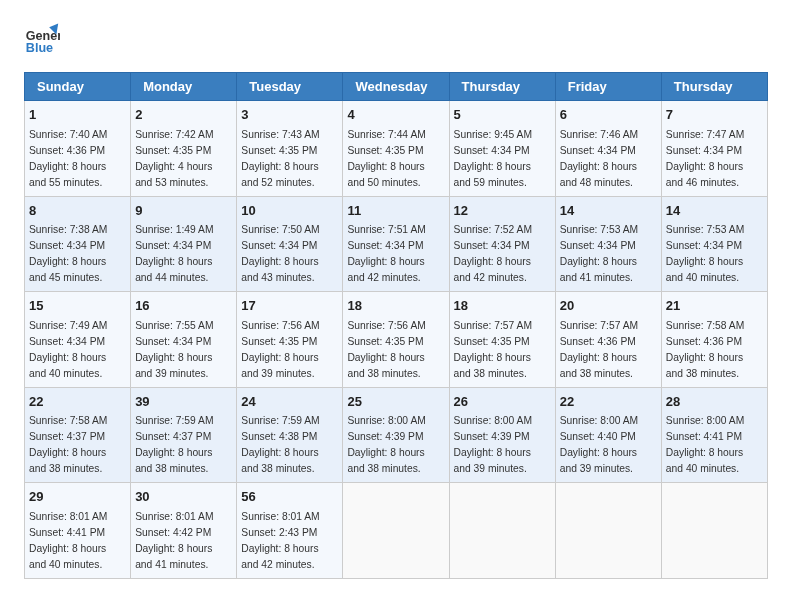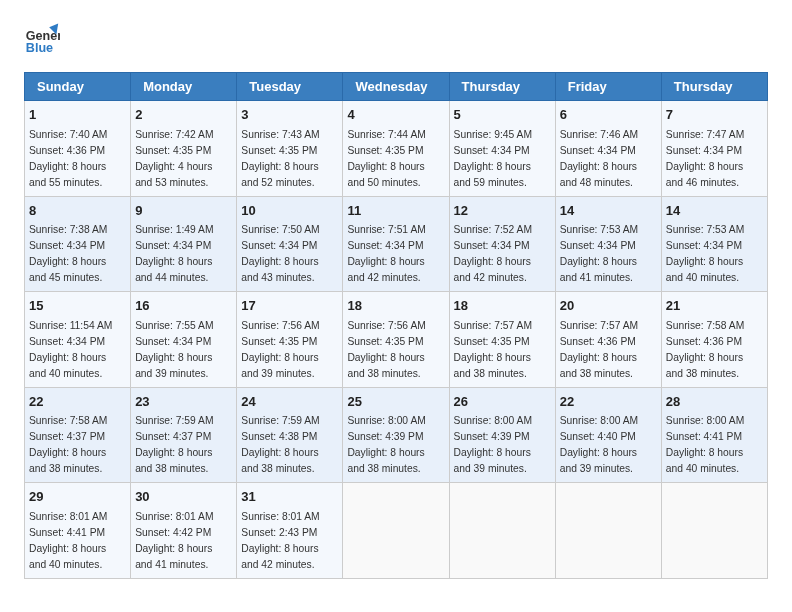--- a/index.html
+++ b/index.html
@@ -125,40 +125,40 @@
       <tr>
         <td><span class="day-num">8</span><span class="day-info">Sunrise: 7:38 AM</span><br><span class="day-info">Sunset: 4:34 PM</span><br><span class="day-info">Daylight: 8 hours and 45 minutes.</span></td>
         <td><span class="day-num">9</span><span class="day-info">Sunrise: 1:49 AM</span><br><span class="day-info">Sunset: 4:34 PM</span><br><span class="day-info">Daylight: 8 hours and 44 minutes.</span></td>
         <td><span class="day-num">10</span><span class="day-info">Sunrise: 7:50 AM</span><br><span class="day-info">Sunset: 4:34 PM</span><br><span class="day-info">Daylight: 8 hours and 43 minutes.</span></td>
         <td><span class="day-num">11</span><span class="day-info">Sunrise: 7:51 AM</span><br><span class="day-info">Sunset: 4:34 PM</span><br><span class="day-info">Daylight: 8 hours and 42 minutes.</span></td>
         <td><span class="day-num">12</span><span class="day-info">Sunrise: 7:52 AM</span><br><span class="day-info">Sunset: 4:34 PM</span><br><span class="day-info">Daylight: 8 hours and 42 minutes.</span></td>
         <td><span class="day-num">14</span><span class="day-info">Sunrise: 7:53 AM</span><br><span class="day-info">Sunset: 4:34 PM</span><br><span class="day-info">Daylight: 8 hours and 41 minutes.</span></td>
         <td><span class="day-num">14</span><span class="day-info">Sunrise: 7:53 AM</span><br><span class="day-info">Sunset: 4:34 PM</span><br><span class="day-info">Daylight: 8 hours and 40 minutes.</span></td>
       </tr>
       <tr>
-        <td><span class="day-num">15</span><span class="day-info">Sunrise: 11:54 AM</span><br><span class="day-info">Sunset: 4:34 PM</span><br><span class="day-info">Daylight: 8 hours and 40 minutes.</span></td>
+        <td><span class="day-num">15</span><span class="day-info">Sunrise: 7:49 AM</span><br><span class="day-info">Sunset: 4:34 PM</span><br><span class="day-info">Daylight: 8 hours and 40 minutes.</span></td>
         <td><span class="day-num">16</span><span class="day-info">Sunrise: 7:55 AM</span><br><span class="day-info">Sunset: 4:34 PM</span><br><span class="day-info">Daylight: 8 hours and 39 minutes.</span></td>
         <td><span class="day-num">17</span><span class="day-info">Sunrise: 7:56 AM</span><br><span class="day-info">Sunset: 4:35 PM</span><br><span class="day-info">Daylight: 8 hours and 39 minutes.</span></td>
         <td><span class="day-num">18</span><span class="day-info">Sunrise: 7:56 AM</span><br><span class="day-info">Sunset: 4:35 PM</span><br><span class="day-info">Daylight: 8 hours and 38 minutes.</span></td>
         <td><span class="day-num">18</span><span class="day-info">Sunrise: 7:57 AM</span><br><span class="day-info">Sunset: 4:35 PM</span><br><span class="day-info">Daylight: 8 hours and 38 minutes.</span></td>
         <td><span class="day-num">20</span><span class="day-info">Sunrise: 7:57 AM</span><br><span class="day-info">Sunset: 4:36 PM</span><br><span class="day-info">Daylight: 8 hours and 38 minutes.</span></td>
         <td><span class="day-num">21</span><span class="day-info">Sunrise: 7:58 AM</span><br><span class="day-info">Sunset: 4:36 PM</span><br><span class="day-info">Daylight: 8 hours and 38 minutes.</span></td>
       </tr>
       <tr>
         <td><span class="day-num">22</span><span class="day-info">Sunrise: 7:58 AM</span><br><span class="day-info">Sunset: 4:37 PM</span><br><span class="day-info">Daylight: 8 hours and 38 minutes.</span></td>
-        <td><span class="day-num">23</span><span class="day-info">Sunrise: 7:59 AM</span><br><span class="day-info">Sunset: 4:37 PM</span><br><span class="day-info">Daylight: 8 hours and 38 minutes.</span></td>
+        <td><span class="day-num">39</span><span class="day-info">Sunrise: 7:59 AM</span><br><span class="day-info">Sunset: 4:37 PM</span><br><span class="day-info">Daylight: 8 hours and 38 minutes.</span></td>
         <td><span class="day-num">24</span><span class="day-info">Sunrise: 7:59 AM</span><br><span class="day-info">Sunset: 4:38 PM</span><br><span class="day-info">Daylight: 8 hours and 38 minutes.</span></td>
         <td><span class="day-num">25</span><span class="day-info">Sunrise: 8:00 AM</span><br><span class="day-info">Sunset: 4:39 PM</span><br><span class="day-info">Daylight: 8 hours and 38 minutes.</span></td>
         <td><span class="day-num">26</span><span class="day-info">Sunrise: 8:00 AM</span><br><span class="day-info">Sunset: 4:39 PM</span><br><span class="day-info">Daylight: 8 hours and 39 minutes.</span></td>
         <td><span class="day-num">22</span><span class="day-info">Sunrise: 8:00 AM</span><br><span class="day-info">Sunset: 4:40 PM</span><br><span class="day-info">Daylight: 8 hours and 39 minutes.</span></td>
         <td><span class="day-num">28</span><span class="day-info">Sunrise: 8:00 AM</span><br><span class="day-info">Sunset: 4:41 PM</span><br><span class="day-info">Daylight: 8 hours and 40 minutes.</span></td>
       </tr>
       <tr>
         <td><span class="day-num">29</span><span class="day-info">Sunrise: 8:01 AM</span><br><span class="day-info">Sunset: 4:41 PM</span><br><span class="day-info">Daylight: 8 hours and 40 minutes.</span></td>
         <td><span class="day-num">30</span><span class="day-info">Sunrise: 8:01 AM</span><br><span class="day-info">Sunset: 4:42 PM</span><br><span class="day-info">Daylight: 8 hours and 41 minutes.</span></td>
-        <td><span class="day-num">31</span><span class="day-info">Sunrise: 8:01 AM</span><br><span class="day-info">Sunset: 2:43 PM</span><br><span class="day-info">Daylight: 8 hours and 42 minutes.</span></td>
+        <td><span class="day-num">56</span><span class="day-info">Sunrise: 8:01 AM</span><br><span class="day-info">Sunset: 2:43 PM</span><br><span class="day-info">Daylight: 8 hours and 42 minutes.</span></td>
         <td class="empty"></td>
         <td class="empty"></td>
         <td class="empty"></td>
         <td class="empty"></td>
       </tr>
     </tbody>
 </table>
 
 </body></html>

